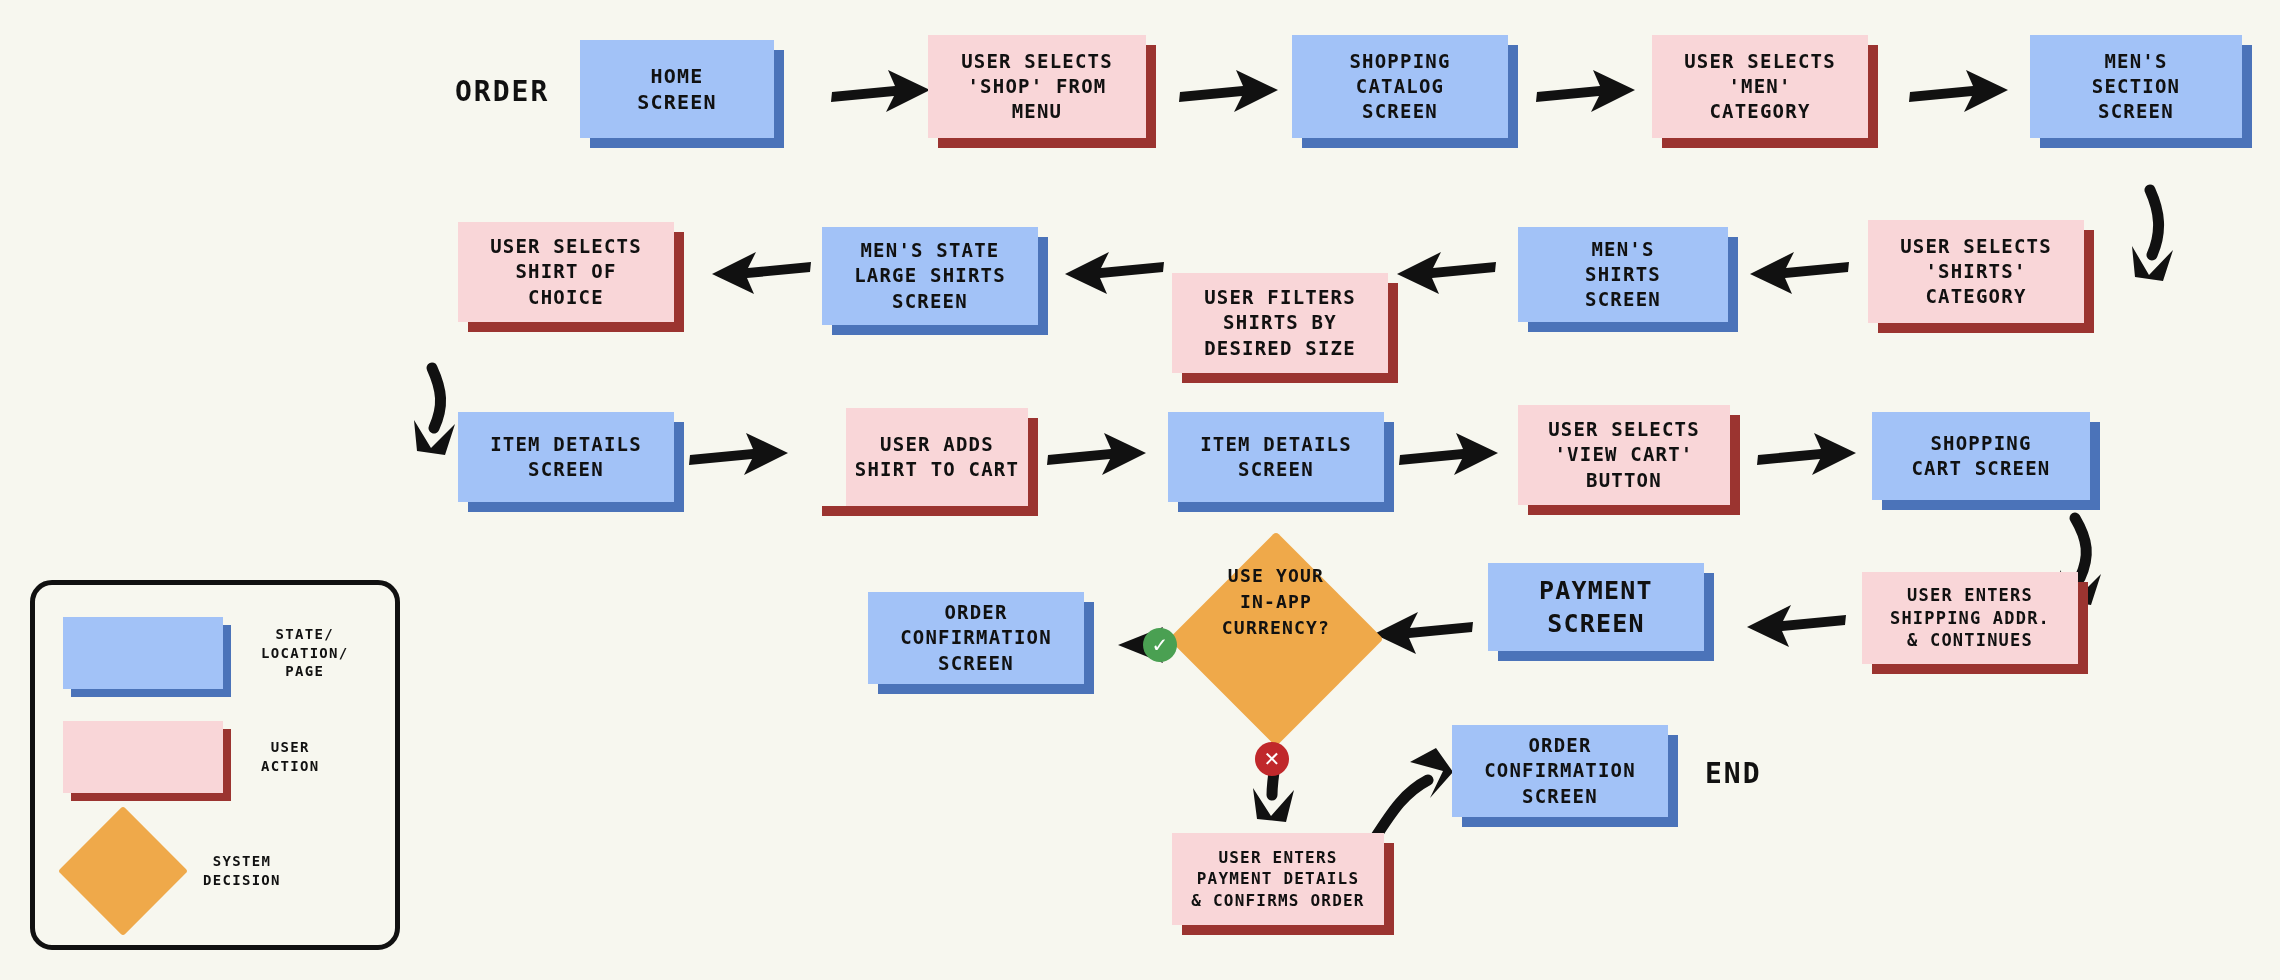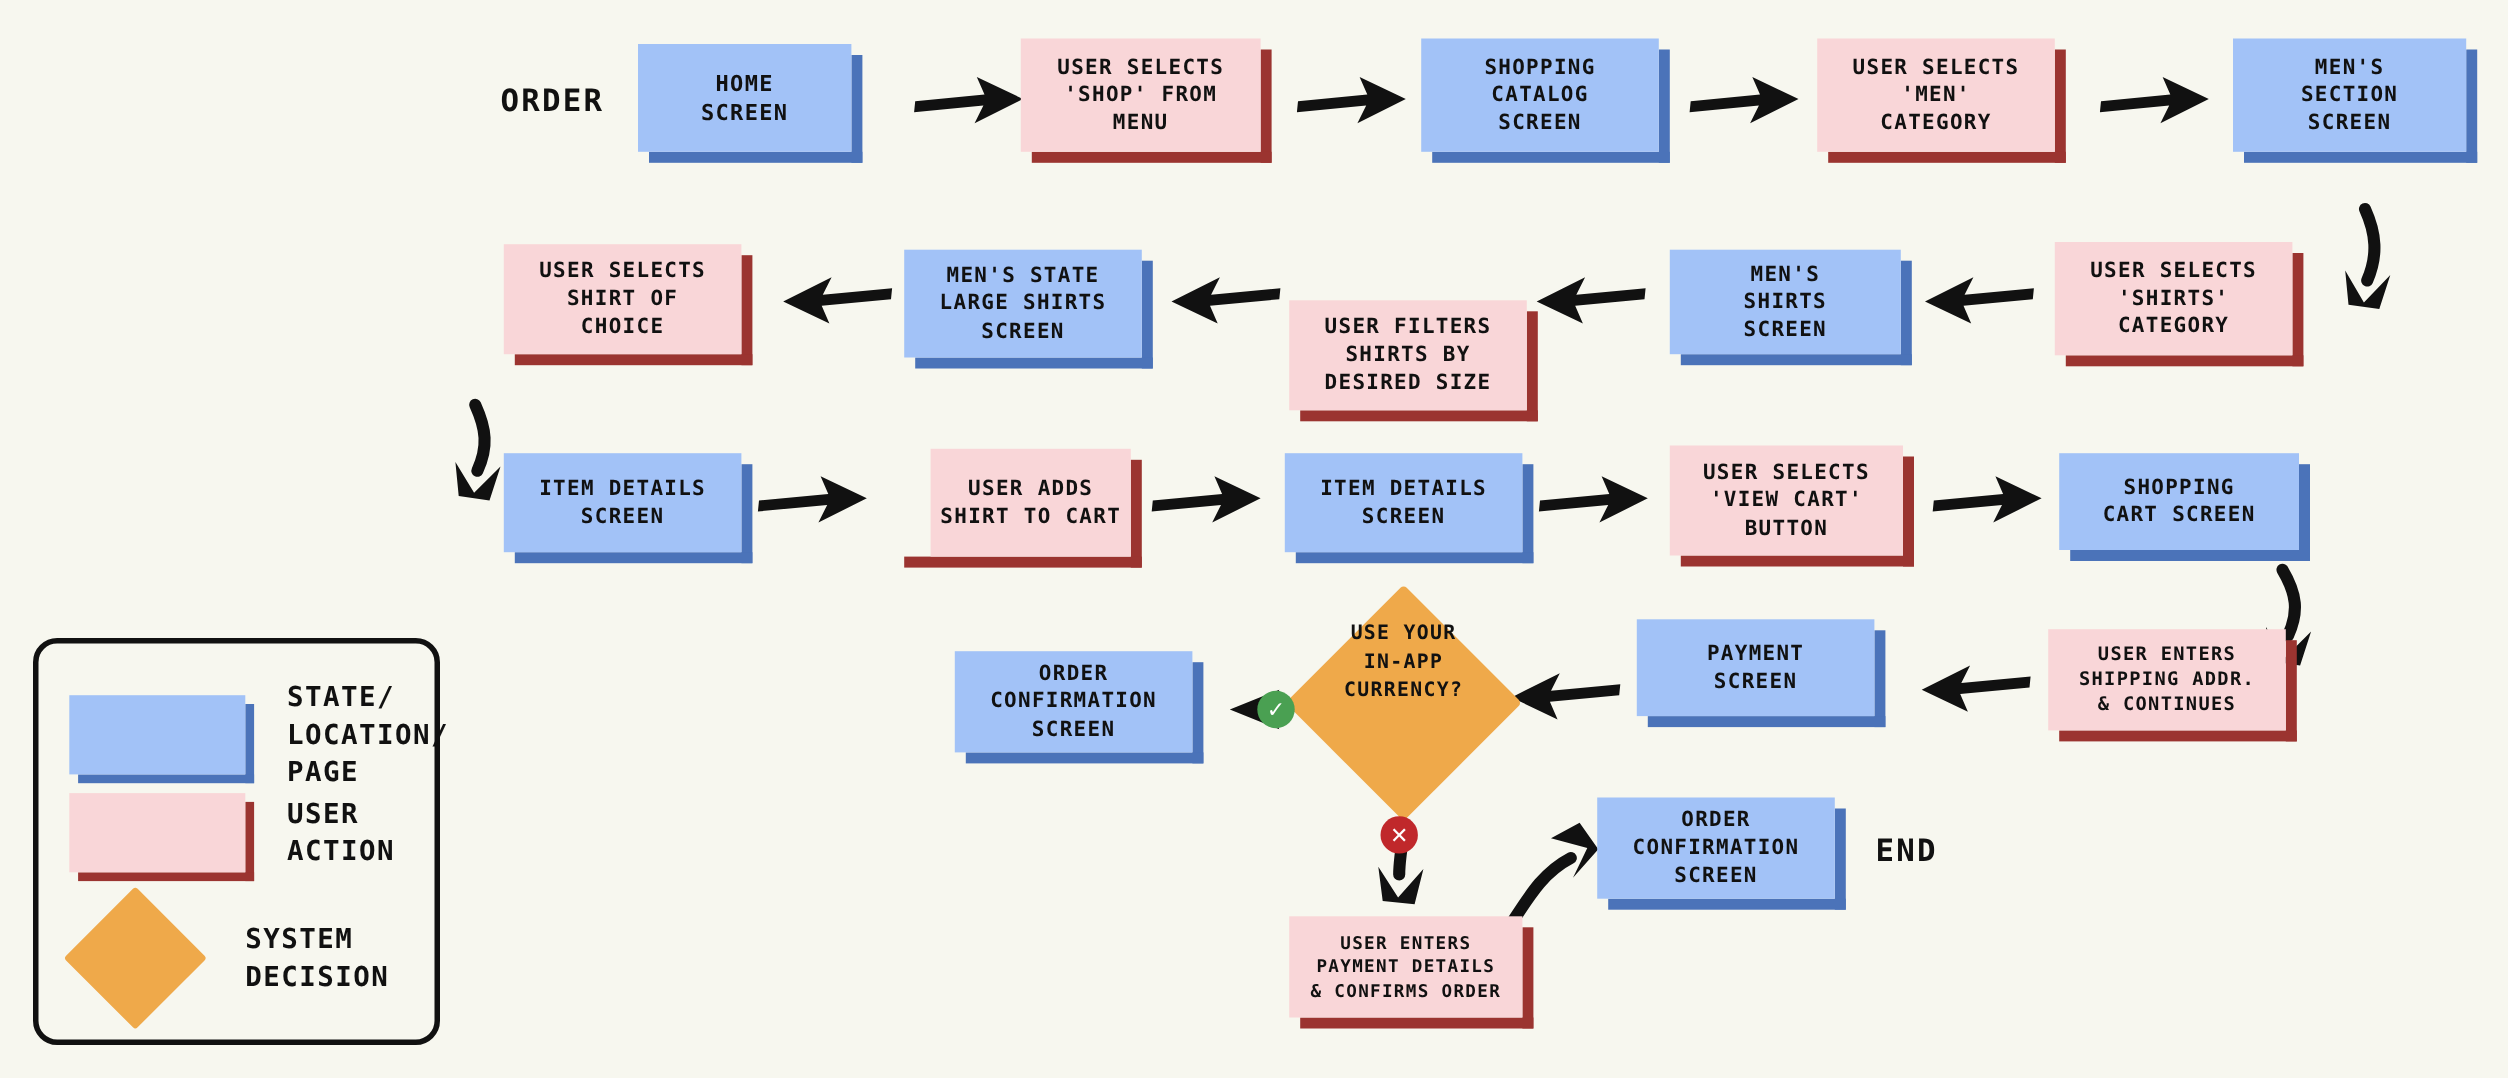--- a/index.html
+++ b/index.html
@@ -111,22 +111,22 @@
   .legend-swatch.action .sh-bottom,.legend-swatch.action .sh-right{background:#9b3430;}
   .legend-diamond{
     position:relative;width:92px;height:92px;
   }
   .legend-diamond .dshape{
     position:absolute;left:0;top:0;width:100%;height:100%;
     background:#efa94a;transform:rotate(45deg);border-radius:3px;
   }
   .legend-label{
     font-family:"DejaVu Sans Mono", monospace;
-    font-weight:700;font-size:25px;letter-spacing:1.3px;
-    line-height:1.35;color:#111;white-space:pre-line;
+    font-weight:700;font-size:14px;letter-spacing:1.3px;
+    line-height:1.35;color:#111;white-space:pre-line;text-align:center;
   }
 
   
   .badge{
     position:absolute;
     width:34px;height:34px;border-radius:50%;
     display:flex;align-items:center;justify-content:center;
     z-index:9;
     color:#fff;font-family:"DejaVu Sans", sans-serif;font-size:20px;font-weight:700;
   }
@@ -312,21 +312,21 @@
   </div>
 
   <div class="node action" style="left:1862px;top:572px;width:216px;height:92px;font-size:17px;">
     <div class="side sh-right"></div>
     <div class="side sh-bottom"></div>
     <div class="face" style="white-space:pre-line;">USER ENTERS
 SHIPPING ADDR.
 &amp; CONTINUES</div>
   </div>
 
-  <div class="node state" style="left:1488px;top:563px;width:216px;height:88px;font-size:19px;">
+  <div class="node state" style="left:1488px;top:563px;width:216px;height:88px;font-size:25px;">
     <div class="side sh-right"></div>
     <div class="side sh-bottom"></div>
     <div class="face" style="white-space:pre-line;">PAYMENT
 SCREEN</div>
   </div>
 
   <div class="diamond" style="left:1200px;top:563px;width:152px;height:152px;">
     <div class="dshape"></div>
     <div class="dtext" style="white-space:pre-line;">USE YOUR
 IN-APP
@@ -385,18 +385,18 @@
         <div class="face"></div>
       </div>
       <div class="legend-label" style="margin-left:38px;">USER
 ACTION</div>
     </div>
 
     <div class="legend-row" style="left:42px;top:240px;">
       <div class="legend-diamond">
         <div class="dshape"></div>
       </div>
-      <div class="legend-label" style="margin-left:54px;">SYSTEM
+      <div class="legend-label" style="margin-left:34px;">SYSTEM
 DECISION</div>
     </div>
   </div>
 
 </div>
 
 </body></html>

